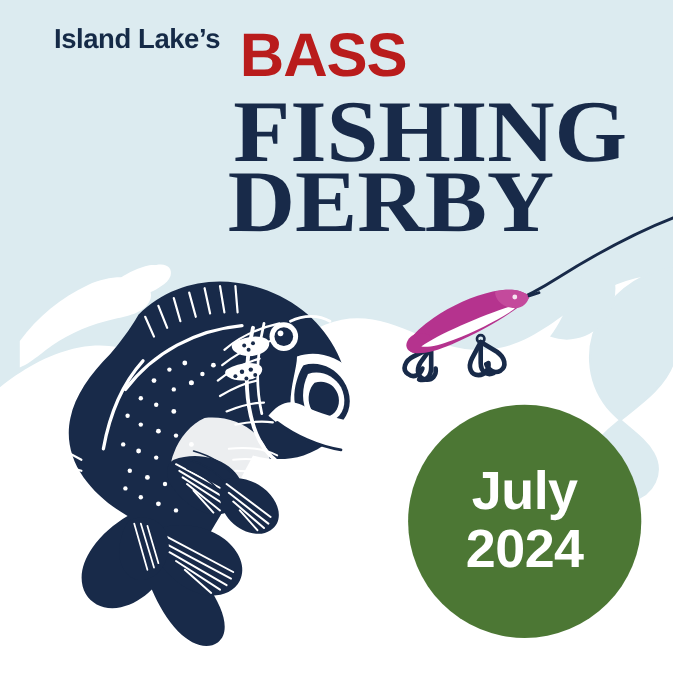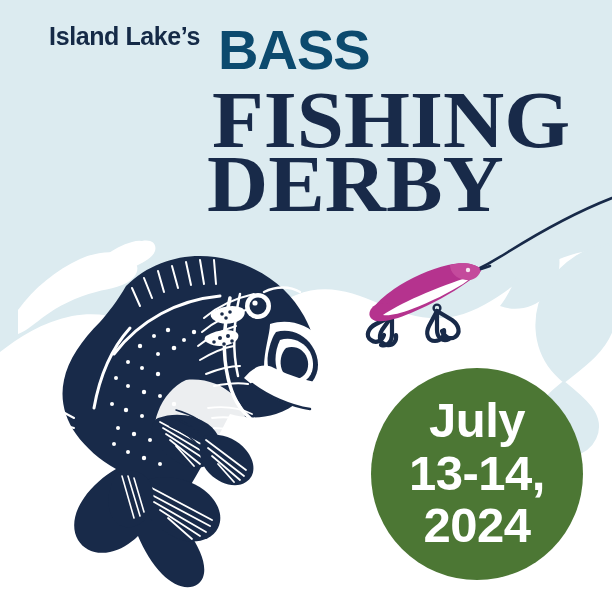--- a/index.html
+++ b/index.html
@@ -43,21 +43,21 @@
     font-family: "Liberation Sans", sans-serif;
     font-weight: bold;
     font-size: 25px;
     line-height: 1.16;
     letter-spacing: -0.4px;
   }
   .bass {
     position: absolute;
     left: 218px;
     top: 22px;
-    color: #0c4a6e;
+    color: #b91c1c;
     font-family: "Liberation Sans", sans-serif;
     font-weight: bold;
     font-size: 56px;
     line-height: 1;
     letter-spacing: -1px;
   }
   .slab {
     position: absolute;
     color: #182a49;
     font-family: "Liberation Serif", serif;
@@ -559,18 +559,17 @@
           <path d="M200,220 L236,248"></path>
         <path d="M204,228 L232,252"></path>
           <path d="M210,236 L226,254"></path>
       </g>
     </g>
   </svg>
 
   <div class="date-badge">
     <div class="date-badge-text">
       <span>July</span>
-      <span>13-14,</span>
       <span>2024</span>
     </div>
   </div>
 
 </div>
 
 </body></html>

